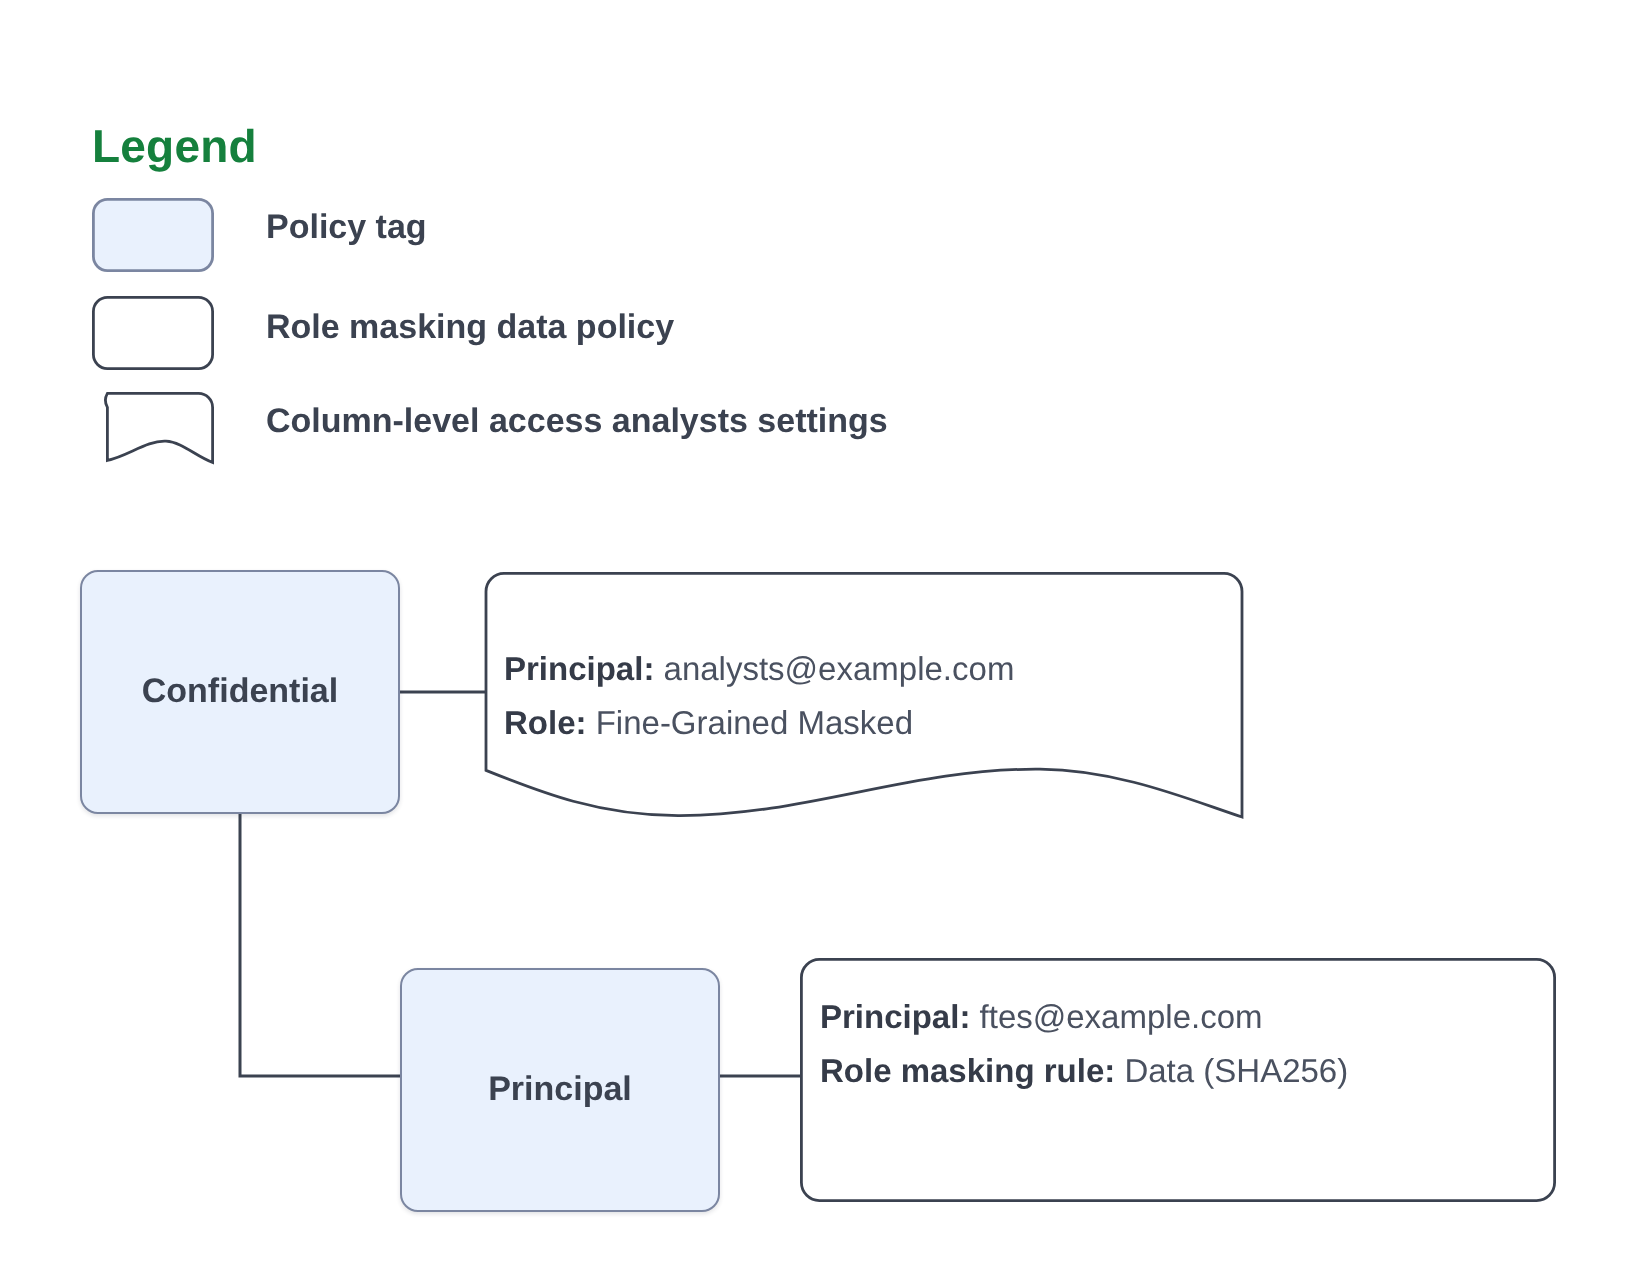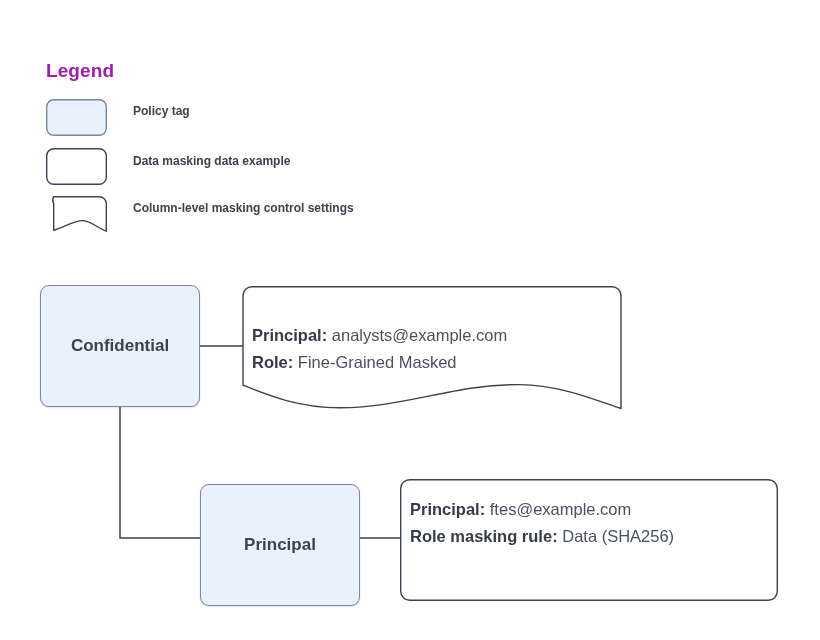--- a/index.html
+++ b/index.html
@@ -21,30 +21,30 @@
     inset: 0;
     width: 820px;
     height: 640px;
   }
 
   
   .legend-title {
     position: absolute;
     left: 46px;
     top: 60px;
-    font-size: 19px;
+    font-size: 23px;
     font-weight: bold;
-    color: #a21caf;
+    color: #15803d;
     letter-spacing: 0.1px;
   }
 
   .legend-row-label {
     position: absolute;
     left: 133px;
-    font-size: 12px;
+    font-size: 17px;
     font-weight: bold;
     color: #3b4250;
     white-space: nowrap;
   }
   .legend-row-label.r0 { top: 104px; }
   .legend-row-label.r1 { top: 154px; }
   .legend-row-label.r2 { top: 201px; }
 
   
   .node {
@@ -127,22 +127,22 @@
            C 300,408.0 270,396.0 243,385.2
            V 295.7
            A 9,9 0 0 1 252,286.7 Z"></path>
 
   <rect x="400.7" y="479.7" width="376.6" height="120.6" rx="9" ry="9" class="shape-stroke"></rect>
 </svg>
 
 <div class="legend-title">Legend</div>
 
 <div class="legend-row-label r0">Policy tag</div>
-<div class="legend-row-label r1">Data masking data example</div>
-<div class="legend-row-label r2">Column-level masking control settings</div>
+<div class="legend-row-label r1">Role masking data policy</div>
+<div class="legend-row-label r2">Column-level access analysts settings</div>
 
 <div class="node" id="node-confidential">
   <span>Confidential</span>
 </div>
 
 <div class="node" id="node-financial">
   <span>Principal</span>
 </div>
 
 <div class="callout" id="callout-confidential">

